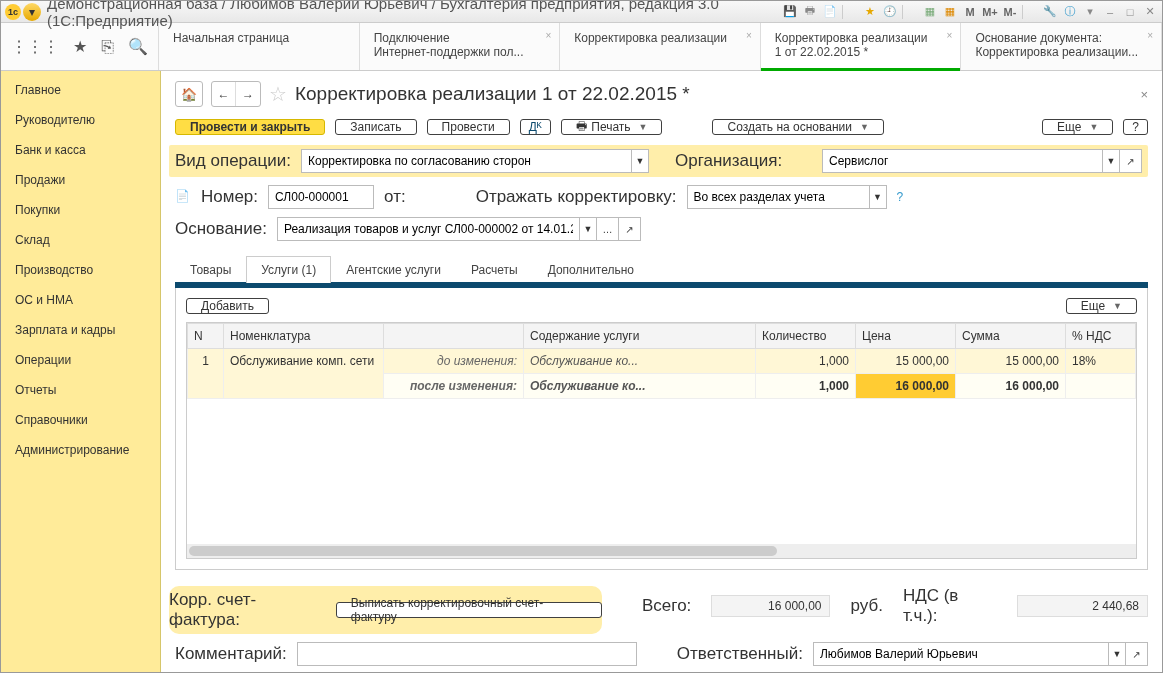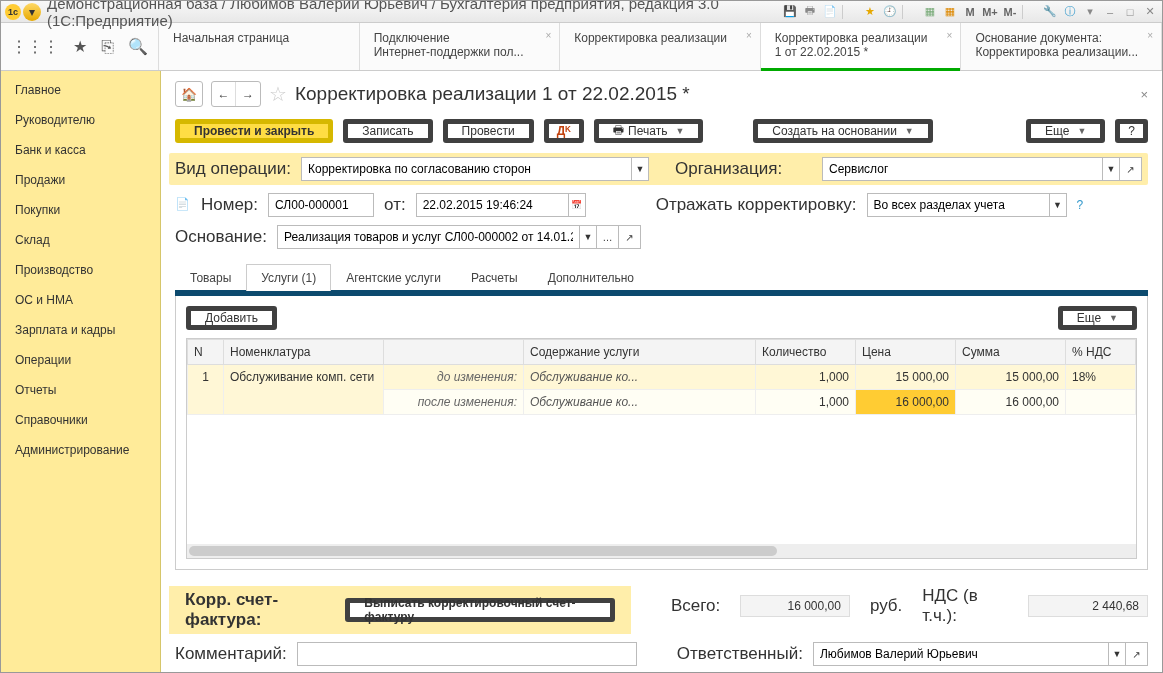--- a/index.html
+++ b/index.html
@@ -29,21 +29,21 @@
 .pagehead { display: flex; align-items: center; gap: 8px; margin-bottom: 12px; }
 .pagehead .sqbtn { width: 28px; height: 26px; border: 1px solid #bbb; border-radius: 3px; background: #fff; display: inline-flex; align-items: center; justify-content: center; cursor: pointer; font-size: 13px; }
 .pagehead .sqpair { display: inline-flex; border: 1px solid #bbb; border-radius: 3px; overflow: hidden; }
 .pagehead .sqpair span { width: 24px; height: 24px; display: inline-flex; align-items: center; justify-content: center; cursor: pointer; }
 .pagehead .sqpair span:first-child { border-right: 1px solid #ddd; }
 .pagehead .star { font-size: 20px; color: #ccc; cursor: pointer; }
 .pagehead h1 { font-size: 19px; font-weight: normal; color: #333; flex: 1; }
 .pagehead .page-close { color: #888; cursor: pointer; font-size: 13px; }
 
 .toolbar { display: flex; gap: 10px; align-items: center; margin-bottom: 10px; }
-.btn { border: 5px solid #404040; border-radius: 3px; padding: 4px 14px; background: #fff; cursor: pointer; font-size: 12px; display: inline-flex; align-items: center; gap: 4px; height: 24px; }
+.btn { border: 1px solid #404040; border-radius: 3px; padding: 4px 14px; background: #fff; cursor: pointer; font-size: 12px; display: inline-flex; align-items: center; gap: 4px; height: 16px; }
 .btn.primary { background: #ffdd44; border-color: #d6b800; font-weight: bold; }
 .btn.small { padding: 4px 8px; }
 .btn .arrow { font-size: 9px; color: #666; margin-left: 4px; }
 
 .form-row { display: flex; align-items: center; gap: 10px; margin-bottom: 8px; }
 .form-row.hl { background: #ffeeaa; padding: 4px 6px; border-radius: 2px; margin-left:-6px; }
 .lbl { font-size: 17px; color: #333; }
 .input { border: 1px solid #bbb; padding: 3px 6px; font-size: 12px; background: #fff; height: 24px; }
 .select { display: inline-flex; }
 .select .input { border-right: none; }
@@ -57,30 +57,30 @@
 
 .tabpanel { border: 1px solid #ccc; border-top: none; padding: 10px; flex: 1; display: flex; flex-direction: column; overflow: hidden; }
 .tabpanel .panel-toolbar { display:flex; justify-content:space-between; margin-bottom:8px; }
 
 .grid { border: 1px solid #ccc; flex: 1; overflow: hidden; display:flex; flex-direction:column; }
 .grid table { border-collapse: collapse; width: 100%; table-layout: fixed; }
 .grid th { background: #f4f4f4; border: 1px solid #ddd; padding: 5px 6px; font-weight: normal; font-size: 12px; text-align: left; }
 .grid td { border: 1px solid #eee; padding: 5px 6px; font-size: 12px; }
 .grid tr.before td { background: #fff7d6; }
 .grid tr.before td.n, .grid tr.before td.nom { background: #fff7d6; }
-.grid tr.after td { background: #fffef4; }
+.grid tr.after td { background: #fffef4; font-weight: bold; }
 .grid td.chg-label { font-style: italic; color: #666; text-align: right; }
 .grid td.num { text-align: right; }
 .grid td.content-col { font-style: italic; color: #555; }
 .grid td.price-changed { background: #ffcc33 !important; font-weight: normal; }
 .grid .scroll-track { height: 14px; background: #eee; margin-top: auto; position: relative; }
 .grid .scroll-thumb { position: absolute; left: 2px; top: 2px; height: 10px; width: 62%; background: #ccc; border-radius: 5px; }
 
 .footer-row { display: flex; align-items: center; gap: 10px; margin-top: 8px; }
-.footer-row.hl { background: #ffeeaa; padding: 4px 16px; margin-left:-6px; width: fit-content; border-radius:0;font-weight:bold;}
+.footer-row.hl { background: #ffeeaa; padding: 4px 0; margin-left:-6px; width: fit-content; border-radius:10px;}
 .readonly { background: #f4f4f4; border: 1px solid #ddd; padding: 3px 8px; text-align: right; height: 22px; display: inline-flex; align-items: center; justify-content: flex-end; }
 </style>
 </head>
 <body>
 
 <div class="titlebar">
   <span class="logo">1c</span>
   <span class="nav-circle">▾</span>
   <span class="title-text">Демонстрационная база / Любимов Валерий Юрьевич / Бухгалтерия предприятия, редакция 3.0  (1С:Предприятие)</span>
   <div class="tb-icons">
@@ -165,21 +165,21 @@
       </span>
       <span class="star">☆</span>
       <h1>Корректировка реализации 1 от 22.02.2015 *</h1>
       <span class="page-close">×</span>
     </div>
 
     <div class="toolbar">
       <span class="btn primary">Провести и закрыть</span>
       <span class="btn">Записать</span>
       <span class="btn">Провести</span>
-      <span class="btn small" style="color:#c2410c;font-weight:bold">Дᴷ</span>
+      <span class="btn small" style="color:#0c4a6e;font-weight:normal">Дᴷ</span>
       <span class="btn">🖶 <span>Печать</span><span class="arrow">▼</span></span>
       <span style="flex:0 0 30px"></span>
       <span class="btn">
           <span>Создать на основании</span>
           <span class="arrow">▼</span>
         </span>
       <span style="flex:1"></span>
       <span class="btn">
           <span>Еще</span>
           <span class="arrow">▼</span>
@@ -201,24 +201,20 @@
         <span class="dd">▼</span>
         <span class="ext">↗</span>
       </span>
     </div>
 
     <div class="form-row">
       <span style="width:16px;height:16px;display:inline-block">📄</span>
       <span class="lbl">Номер:</span>
       <input class="input" style="width: 106px;" value="СЛ00-000001">
       <span class="lbl">от:</span>
-      <span class="select">
-        <input class="input" style="width: 152px;" value="22.02.2015 19:46:24">
-        <span class="dd">📅</span>
-      </span>
       <span style="width:50px"></span>
       <span class="lbl">Отражать корректировку:</span>
       <span class="select">
         <input class="input" style="width: 182px;" value="Во всех разделах учета">
         <span class="dd">▼</span>
       </span>
       <span class="help">?</span>
     </div>
 
     <div class="form-row">

